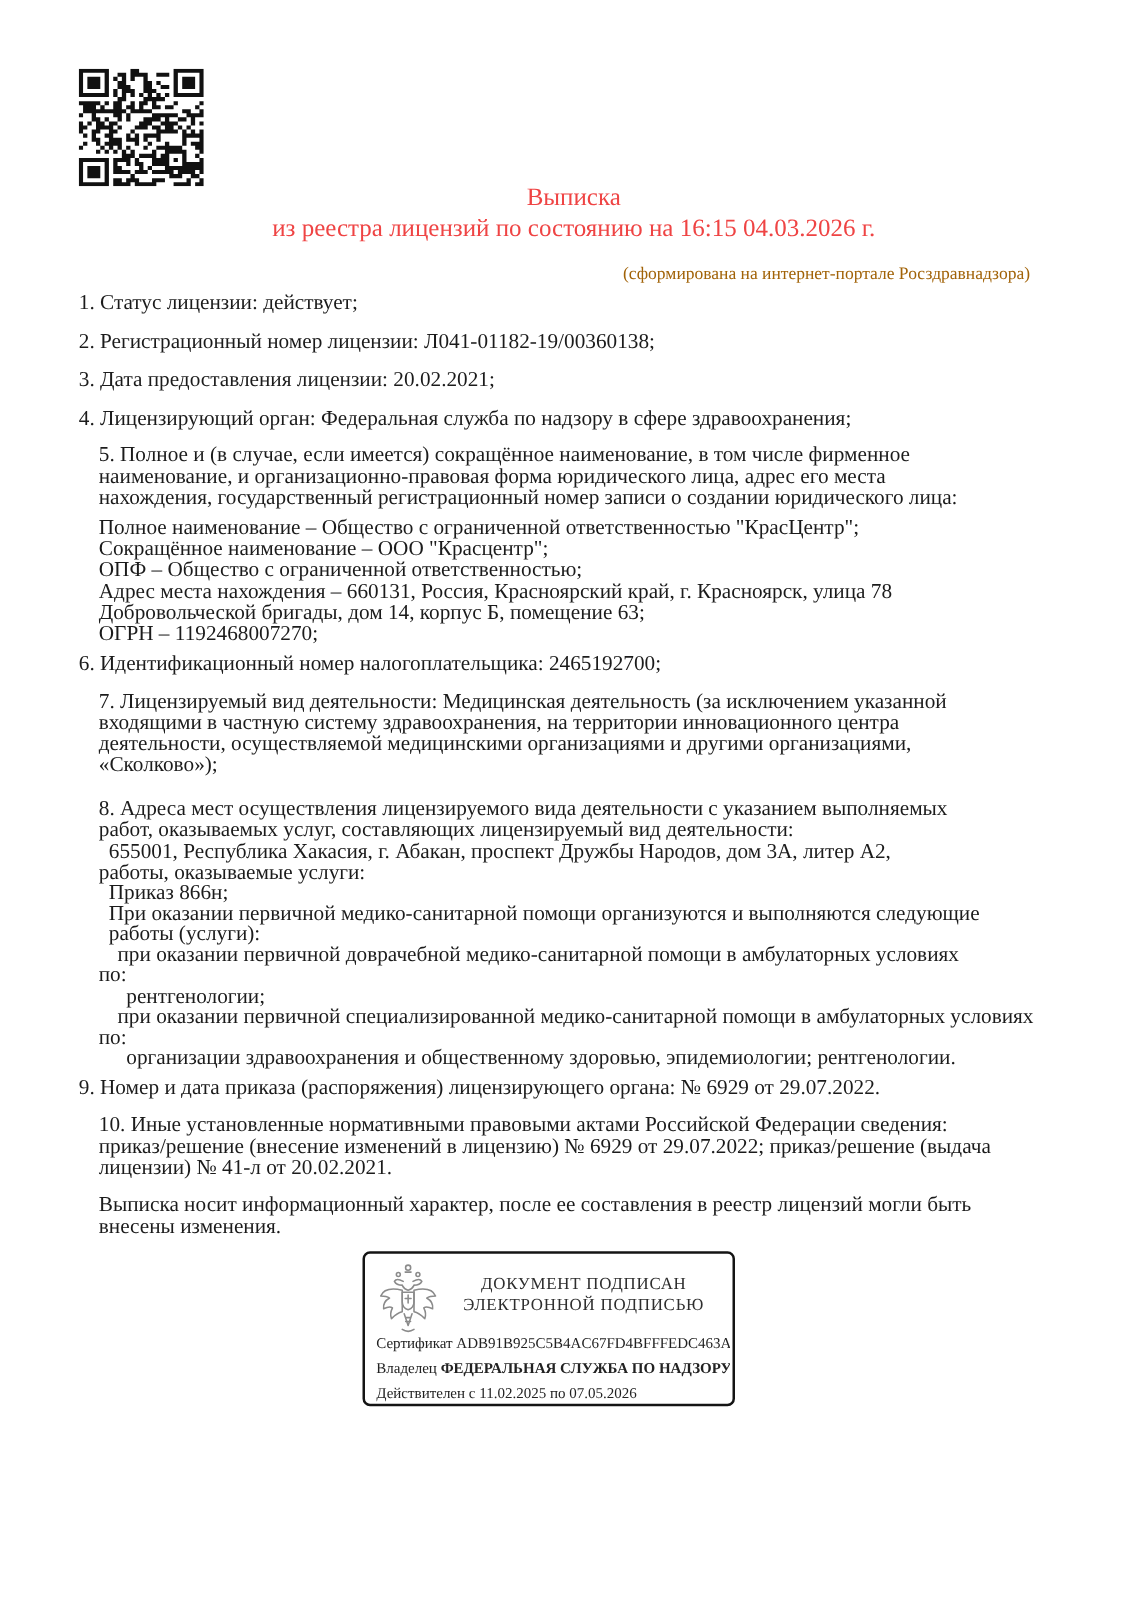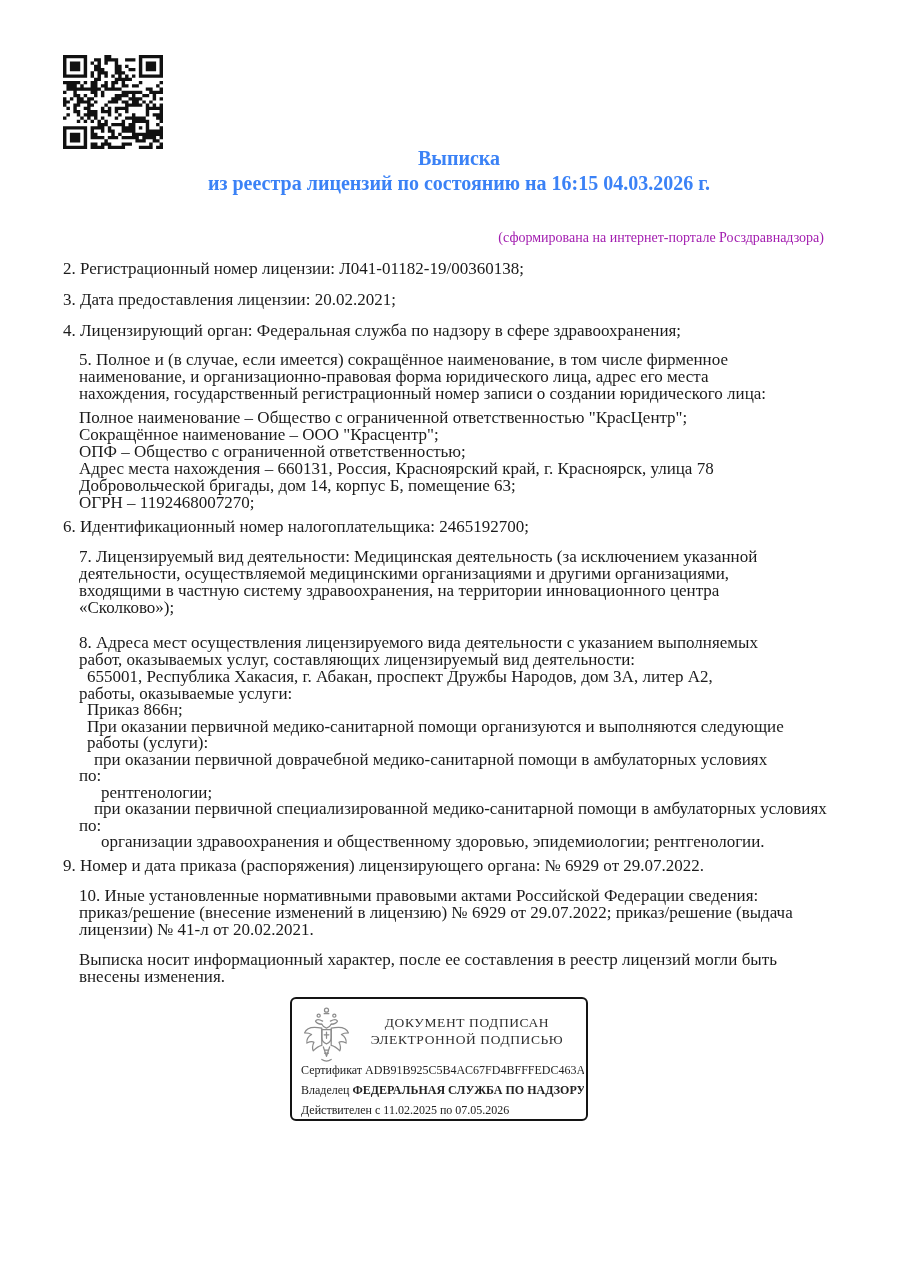--- a/index.html
+++ b/index.html
@@ -6,22 +6,22 @@
   .page{
     position:relative;
     width:905px;height:1280px;
     background:#ffffff;
     font-family:"Liberation Serif", serif;
     color:#1b1b1b;
     overflow:hidden;
   }
   .qr{position:absolute;left:63px;top:55px;width:100px;height:94px;}
   .content{position:absolute;left:63px;top:0;width:792px;}
-  .doc-title{margin-top:146px;text-align:center;font-weight:bold;font-size:20px;line-height:25px;color:#3b82f6;}
-  .gen-note{margin-top:34px;font-size:14px;line-height:16px;text-align:right;padding-right:31px;color:#a21caf;}
+  .doc-title{margin-top:146px;text-align:center;font-weight:normal;font-size:20px;line-height:25px;color:#ef4444;}
+  .gen-note{margin-top:16px;font-size:14px;line-height:16px;text-align:right;padding-right:31px;color:#a16207;}
   .para{margin:14px 0 0 0;font-size:17px;line-height:17px;}
   .m4{margin-top:5px;}
   .m12{margin-top:12px;}
   .m7{margin-top:7px;}
   .m13{margin-top:13px;}
   .m18{margin-top:18px;}
   .m1{margin-top:1px;}
   .m6{margin-top:6px;}
   .lines .ln{white-space:nowrap;font-size:17px;line-height:17px;margin-left:16px;}
   .addr .ln{line-height:16.5px;}
@@ -57,20 +57,21 @@
 
   <div class="content">
 
     <div class="doc-title">
       <div>Выписка</div>
       <div>из реестра лицензий по состоянию на 16:15 04.03.2026 г.</div>
     </div>
 
     <div class="gen-note">(сформирована на интернет-портале Росздравнадзора)</div>
 
+    <p class="para m4">1. Статус лицензии: действует;</p>
     <p class="para">2. Регистрационный номер лицензии: Л041-01182-19/00360138;</p>
     <p class="para">3. Дата предоставления лицензии: 20.02.2021;</p>
     <p class="para">4. Лицензирующий орган: Федеральная служба по надзору в сфере здравоохранения;</p>
 
     <div class="para m12 lines">
         <div class="ln">5. Полное и (в случае, если имеется) сокращённое наименование, в том числе фирменное</div>
         <div class="ln">наименование, и организационно-правовая форма юридического лица, адрес его места</div>
         <div class="ln">нахождения, государственный регистрационный номер записи о создании юридического лица:</div>
       </div>
     <div class="para m7 lines">
@@ -79,22 +80,22 @@
         <div class="ln">ОПФ – Общество с ограниченной ответственностью;</div>
         <div class="ln">Адрес места нахождения – 660131, Россия, Красноярский край, г. Красноярск, улица 78</div>
         <div class="ln">Добровольческой бригады, дом 14, корпус Б, помещение 63;</div>
         <div class="ln">ОГРН – 1192468007270;</div>
       </div>
 
     <p class="para m7">6. Идентификационный номер налогоплательщика: 2465192700;</p>
 
     <div class="para m13 lines">
         <div class="ln">7. Лицензируемый вид деятельности: Медицинская деятельность (за исключением указанной</div>
+        <div class="ln">входящими в частную систему здравоохранения, на территории инновационного центра</div>
         <div class="ln">деятельности, осуществляемой медицинскими организациями и другими организациями,</div>
-        <div class="ln">входящими в частную систему здравоохранения, на территории инновационного центра</div>
         <div class="ln">«Сколково»);</div>
       </div>
     <div class="para m18 lines">
         <div class="ln">8. Адреса мест осуществления лицензируемого вида деятельности с указанием выполняемых</div>
         <div class="ln">работ, оказываемых услуг, составляющих лицензируемый вид деятельности:</div>
       </div>
     <div class="para m1 lines addr">
         <div class="ln ind1">655001, Республика Хакасия, г. Абакан, проспект Дружбы Народов, дом 3А, литер А2,</div>
         <div class="ln">работы, оказываемые услуги:</div>
         <div class="ln ind1">Приказ 866н;</div>

